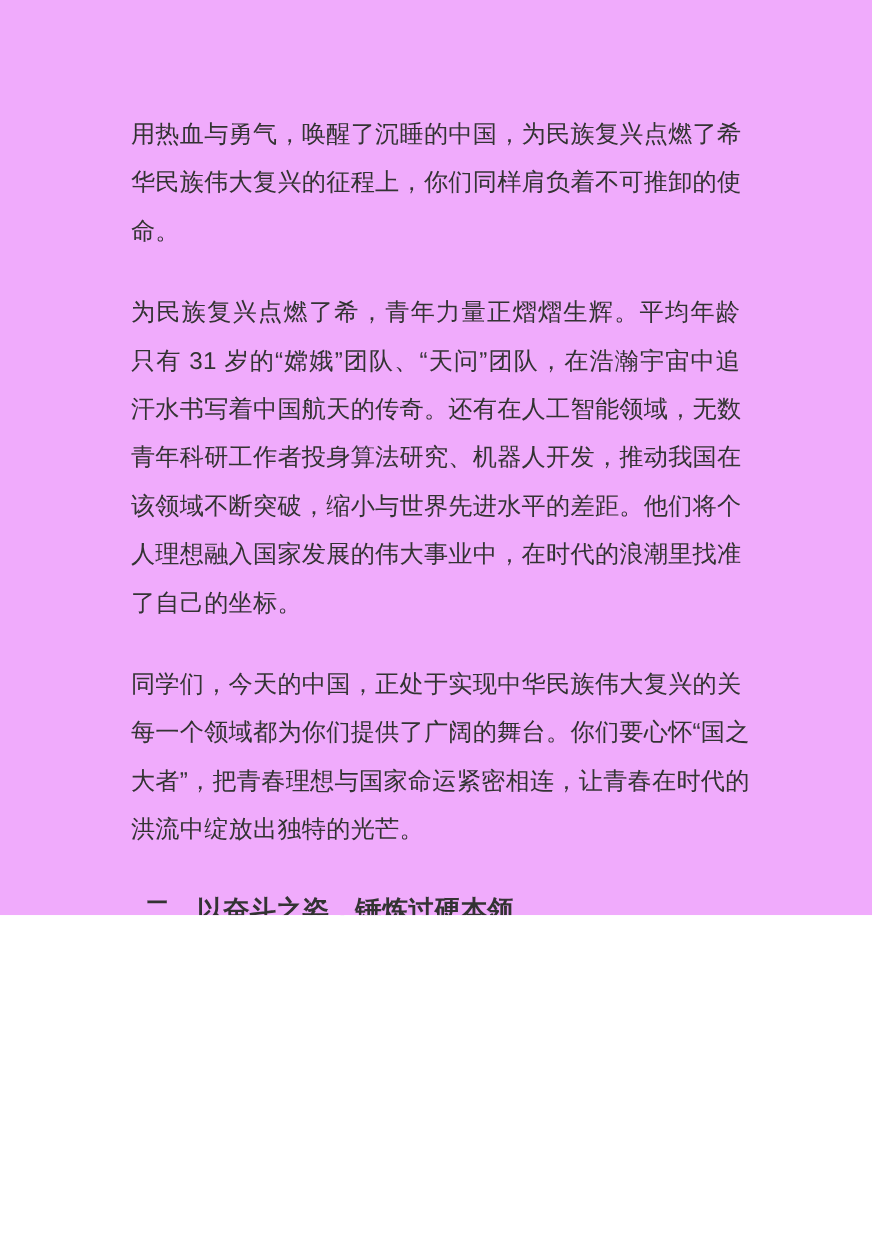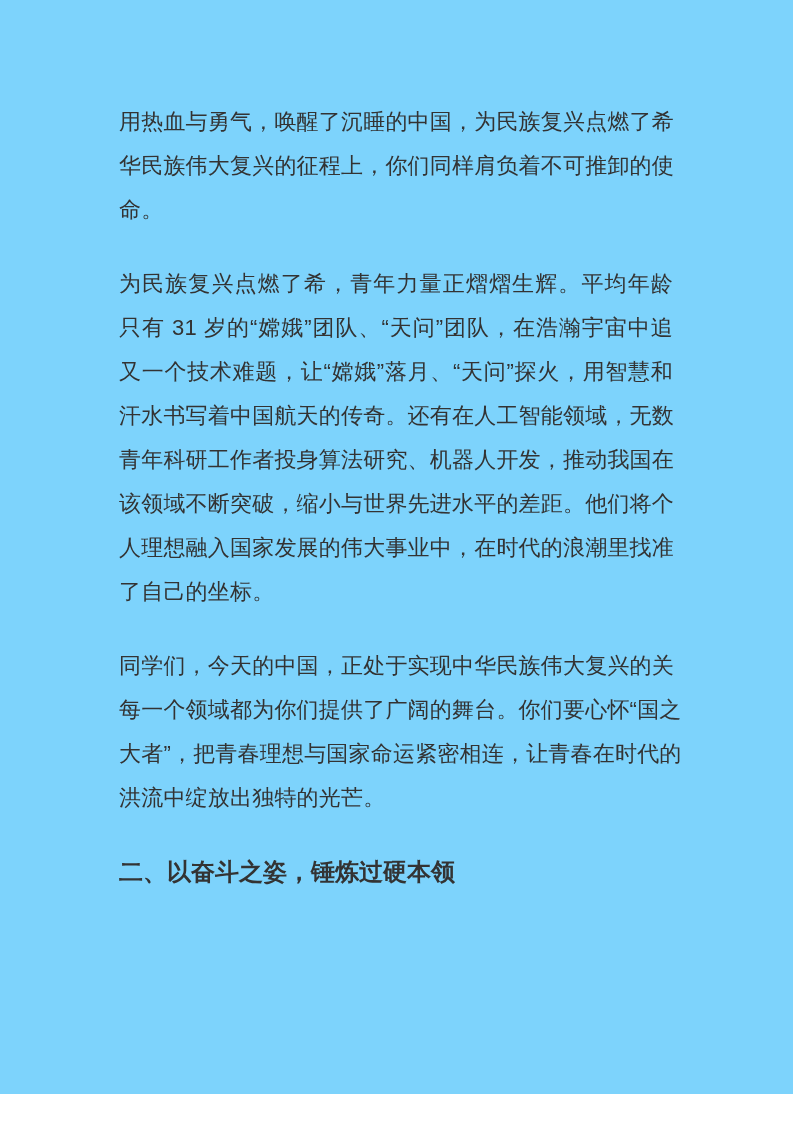--- a/index.html
+++ b/index.html
@@ -3,22 +3,22 @@
 <meta charset="utf-8">
 <style>
   html, body {
     margin: 0;
     padding: 0;
     background: #ffffff;
   }
   .page {
     position: relative;
     width: 793px;
-    height: 1094px;
-    background: #7dd3fc;
+    height: 832px;
+    background: #f0abfc;
     overflow: hidden;
     font-family: "Liberation Sans", sans-serif;
   }
   .content {
     position: absolute;
     left: 119px;
     top: 100px;
     width: 554px;
     color: #333333;
   }
@@ -36,39 +36,38 @@
   }
   .line--end {
     text-align-last: left;
     white-space: normal;
   }
   .heading {
     font-size: 24px;
     line-height: 44px;
     font-weight: 700;
     color: #333333;
-    margin: 0;
+    margin: 12px;
   }
 </style>
 </head>
 <body>
 
 <div class="page">
   <div class="content">
 
     <div class="para">
       <div class="line">用热血与勇气，唤醒了沉睡的中国，为民族复兴点燃了希</div>
       <div class="line">华民族伟大复兴的征程上，你们同样肩负着不可推卸的使</div>
       <div class="line line--end">命。</div>
     </div>
 
     <div class="para">
       <div class="line">为民族复兴点燃了希，青年力量正熠熠生辉。平均年龄</div>
       <div class="line">只有 31 岁的“嫦娥”团队、“天问”团队，在浩瀚宇宙中追</div>
-      <div class="line">又一个技术难题，让“嫦娥”落月、“天问”探火，用智慧和</div>
       <div class="line">汗水书写着中国航天的传奇。还有在人工智能领域，无数</div>
       <div class="line">青年科研工作者投身算法研究、机器人开发，推动我国在</div>
       <div class="line">该领域不断突破，缩小与世界先进水平的差距。他们将个</div>
       <div class="line">人理想融入国家发展的伟大事业中，在时代的浪潮里找准</div>
       <div class="line line--end">了自己的坐标。</div>
     </div>
 
     <div class="para">
       <div class="line">同学们，今天的中国，正处于实现中华民族伟大复兴的关</div>
       <div class="line">每一个领域都为你们提供了广阔的舞台。你们要心怀“国之</div>

